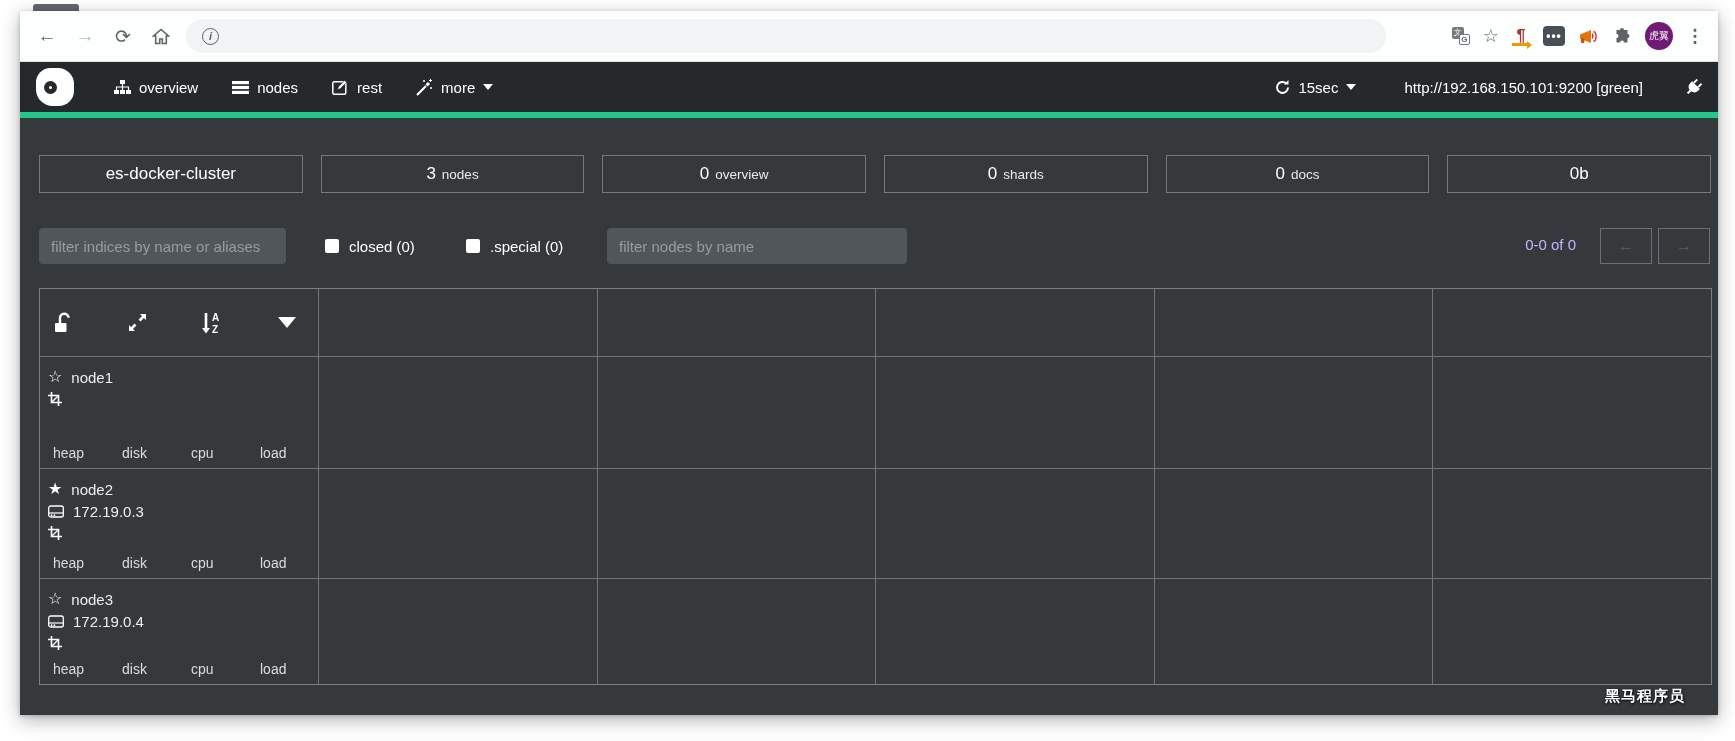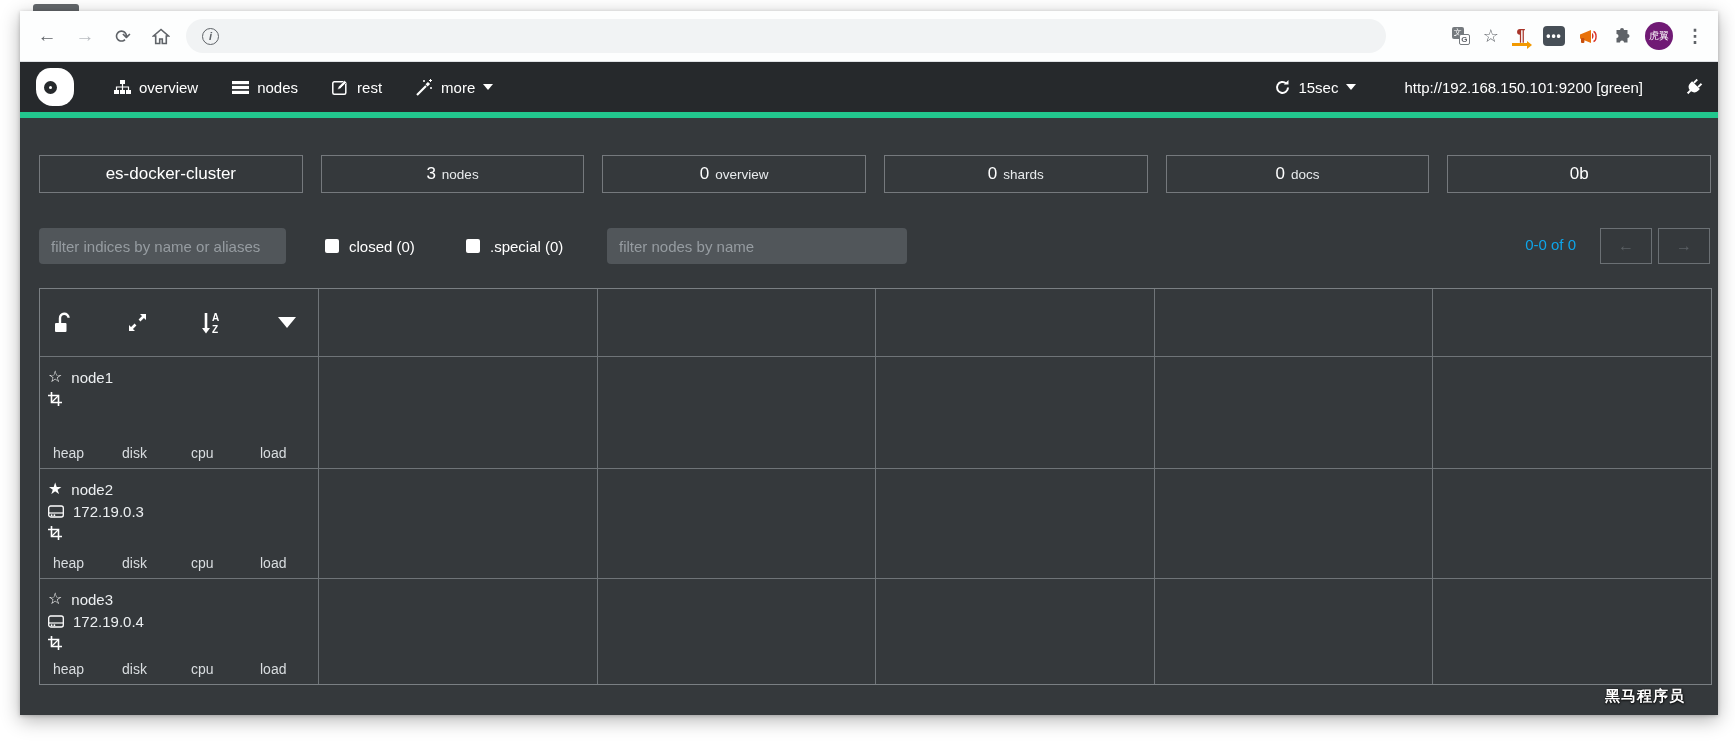--- a/index.html
+++ b/index.html
@@ -50,21 +50,21 @@
   .stat-box .unit { font-size:13.5px; color:#e8ebed; }
 
   .filter-row { position:absolute; left:0; top:110px; width:100%; height:36px; }
   .flt-input { position:absolute; top:0; height:36px; background:#51565a; border:none; border-radius:4px; padding:0 12px; font-size:15px; color:#d6dadd; font-family:"Liberation Sans", sans-serif; }
   .flt-input::placeholder { color:#969ca1; opacity:1; }
   #flt-indices { left:0; width:247px; }
   #flt-nodes { left:568px; width:300px; }
   .cb-group { position:absolute; top:0; height:36px; display:flex; align-items:center; gap:10px; color:#fff; font-size:15px; cursor:pointer; }
   #cb1 { left:286px; } #cb2 { left:427px; }
   .cb-box { width:14px; height:14px; background:#fff; border-radius:2px; display:inline-block; }
-  .page-info { position:absolute; right:135px; top:8px; font-size:15px; color:#0ea5e9; }
+  .page-info { position:absolute; right:135px; top:8px; font-size:15px; color:#c4b5fd; }
   .pg-btn { position:absolute; top:0; width:52px; height:36px; border:1px solid #6b7074; background:transparent; color:#5c6165; font-size:16px; line-height:34px; text-align:center; }
   #pg-prev { right:59px; } #pg-next { right:1px; }
 
   .table { position:absolute; left:0; top:170px; width:1673px; border:1px solid #7a7f83; }
   .trow { display:grid; grid-template-columns:278px repeat(5,1fr); }
   .trow + .trow { border-top:1px solid #6f7478; }
   .trow > div { border-left:1px solid #6f7478; }
   .trow > div:first-child { border-left:none; }
   .thead { height:67px; }
   .thead .hcell { display:flex; align-items:center; padding-left:10px; }

